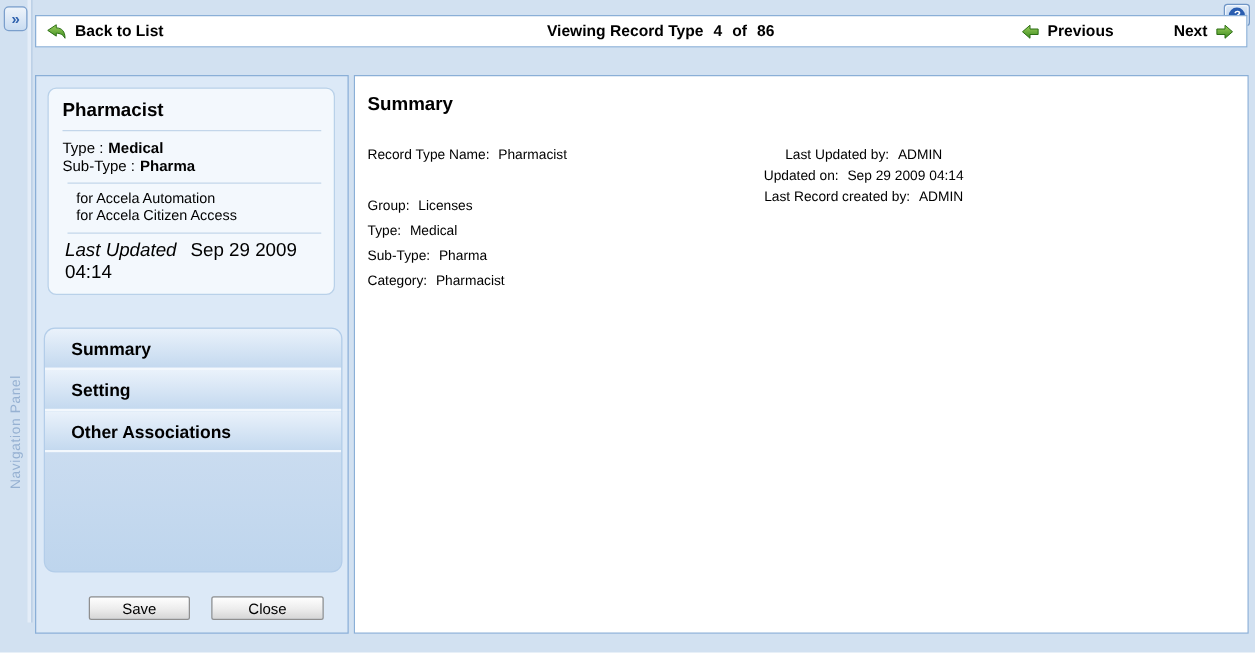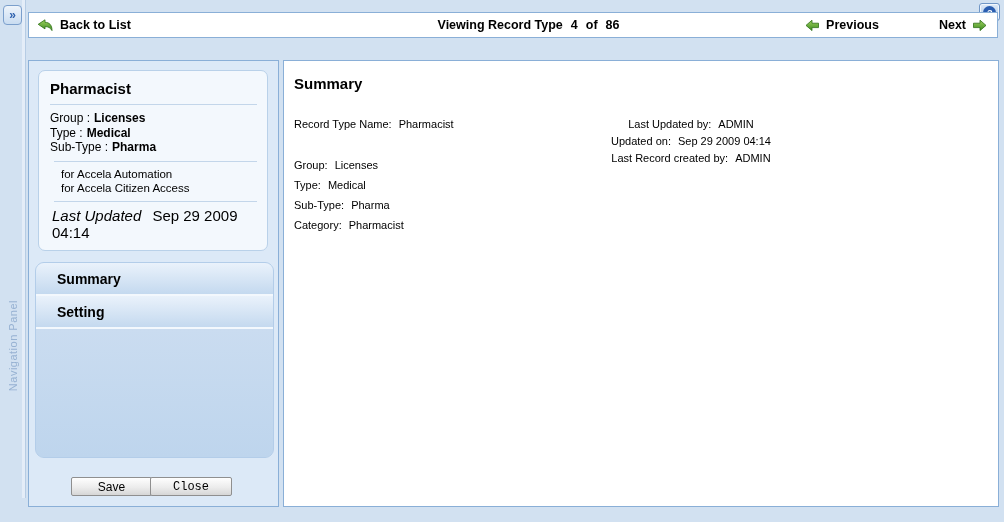--- a/index.html
+++ b/index.html
@@ -59,21 +59,21 @@
     display:flex; align-items:center;
     padding:0 8px;
     font-size:12.5px; font-weight:bold;
   }
   .tool-link { display:flex; align-items:center; gap:6px; cursor:pointer; }
   .tool-link svg { display:block; }
   .viewing {
     position:absolute; left:0; right:0; text-align:center; pointer-events:none;margin-left:31px;
   }
   .viewing span { margin:0 4px; }
-  .toolbar-right { margin-left:auto; display:flex; align-items:flex-end; gap:60px; padding-right:2px; }
+  .toolbar-right { margin-left:auto; display:flex; align-items:flex-end; gap:48px; padding-right:2px; }
 
   
   .sidebar {
     position:absolute; left:28px; top:60px; width:251px; height:447px;
     background:var(--sidebar-bg);
     border:1px solid var(--panel-border);
   }
   .record-card {
     position:absolute; left:9px; top:9px; width:230px;
     background:var(--card-bg);
@@ -110,21 +110,21 @@
 
   
   .btn {
     position:absolute; top:416px; height:19px;
     border:1px solid #8f8f8f; border-radius:2px;
     background:linear-gradient(#fefefe,#ececec 55%,#d6d6d6);
     font-size:12px; font-family:inherit; color:#000;
     cursor:pointer; text-align:center; line-height:16px;
   }
   .btn-save  { left:42px;  width:81px; }
-  .btn-close { left:121px; width:82px;font-family:Liberation Mono, monospace; }
+  .btn-close { left:140px; width:90px; }
 
   
   .main {
     position:absolute; left:283px; top:60px; width:716px; height:447px;
     background:#fff;
     border:1px solid var(--panel-border);
   }
   .main-title { position:absolute; left:10px; top:14px; font-size:15px; font-weight:bold; }
   .col { position:absolute; top:57px; font-size:11px; }
   .col-left  { left:10px; }
@@ -202,41 +202,39 @@
     </div>
   </div>
 </div>
 
 <div class="sidebar">
 
   <div class="record-card">
     <div class="card-title">Pharmacist</div>
     <hr class="card-divider">
     <div class="card-field">
-      <span class="lbl">Group :</span><span class="val">Licenses</span>
-    </div>
-    <div class="card-field">
       <span class="lbl">Type :</span><span class="val">Medical</span>
     </div>
     <div class="card-field">
       <span class="lbl">Sub-Type :</span><span class="val">Pharma</span>
     </div>
     <hr class="card-divider inset">
     <div class="for-line">for Accela Automation</div>
     <div class="for-line">for Accela Citizen Access</div>
     <hr class="card-divider inset">
     <div class="lu-line">
       <span class="lu-label">Last Updated</span>
       <span class="lu-value">Sep 29 2009 04:14</span>
     </div>
   </div>
 
   <div class="menu">
     <div class="menu-item">Summary</div>
     <div class="menu-item">Setting</div>
+    <div class="menu-item">Other Associations</div>
     <div class="menu-fill"></div>
   </div>
 
   <button class="btn btn-save">Save</button>
   <button class="btn btn-close">Close</button>
 </div>
 
 <div class="main">
   <div class="main-title">Summary</div>
 

